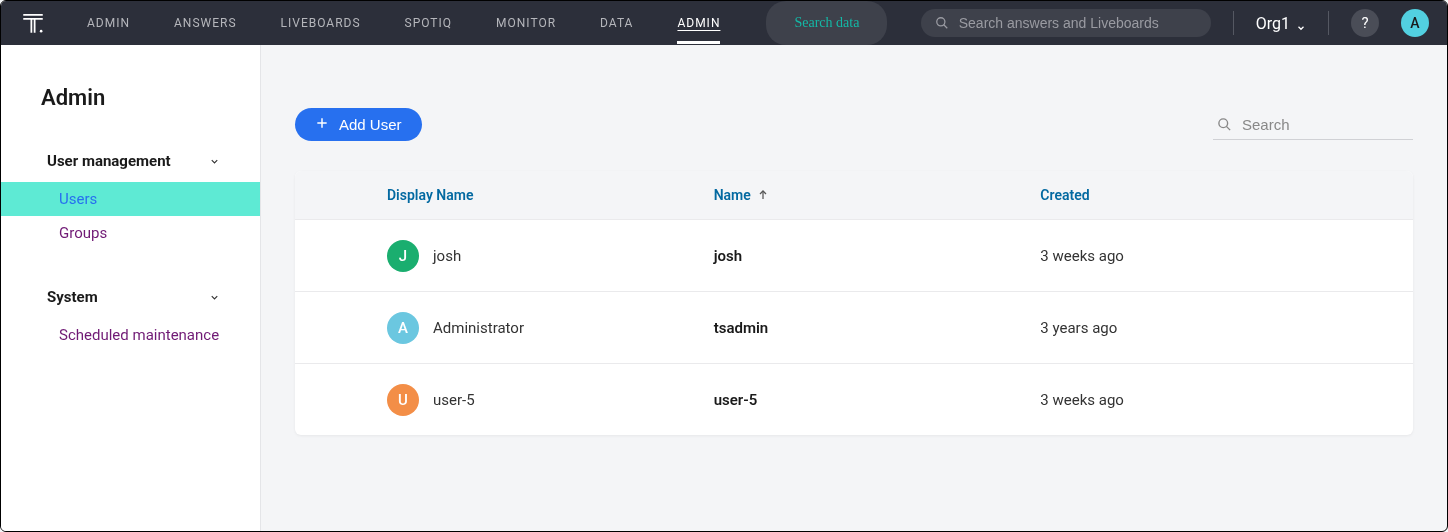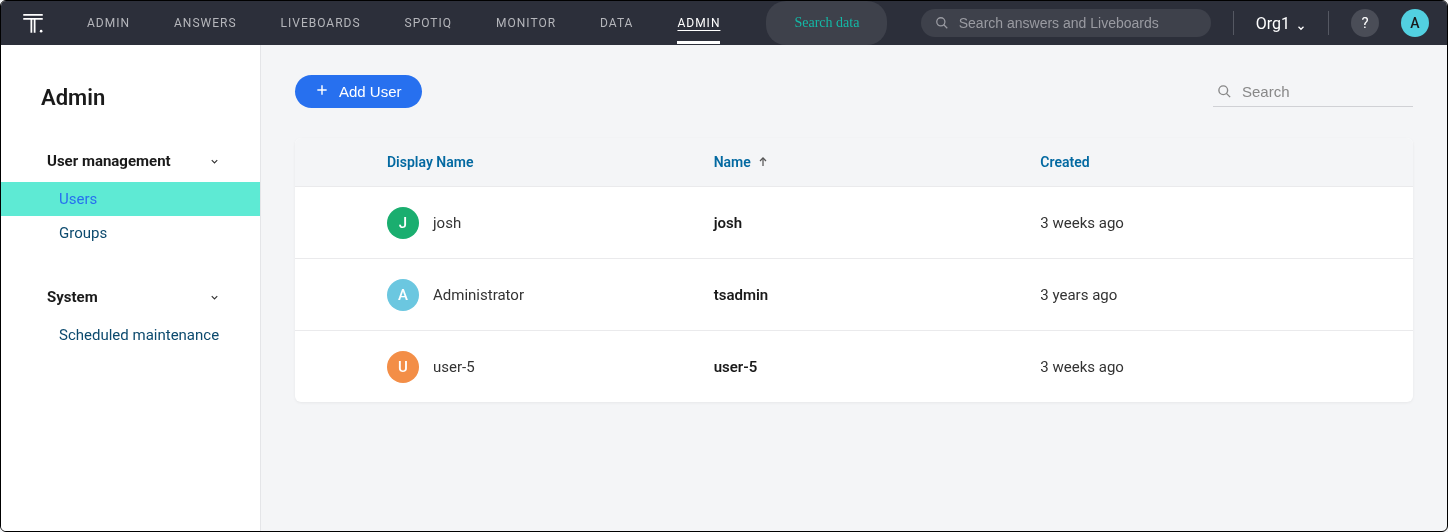--- a/index.html
+++ b/index.html
@@ -149,31 +149,32 @@
       justify-content: space-between;
       padding: 12px 40px 12px 46px;
       font-size: 15px;
       color: #1a1a1a;
       font-weight: 700;
       cursor: pointer;
     }
     .side-item {
       padding: 8px 40px 8px 58px;
       font-size: 15px;
-      color: #0c4a6e;
+      color: #701a75;
       cursor: pointer;
     }
     .side-item.active {
       background: #5eead4;
       color: #2770EF;
     }
     .main {
       flex: 1;
       padding: 30px 34px;
       overflow: auto;
+      margin-top: 33px;
     }
     .main-header {
       display: flex;
       align-items: center;
       justify-content: space-between;
       margin-bottom: 30px;
     }
     .add-user-btn {
       background: #2770EF;
       color: #fff;

